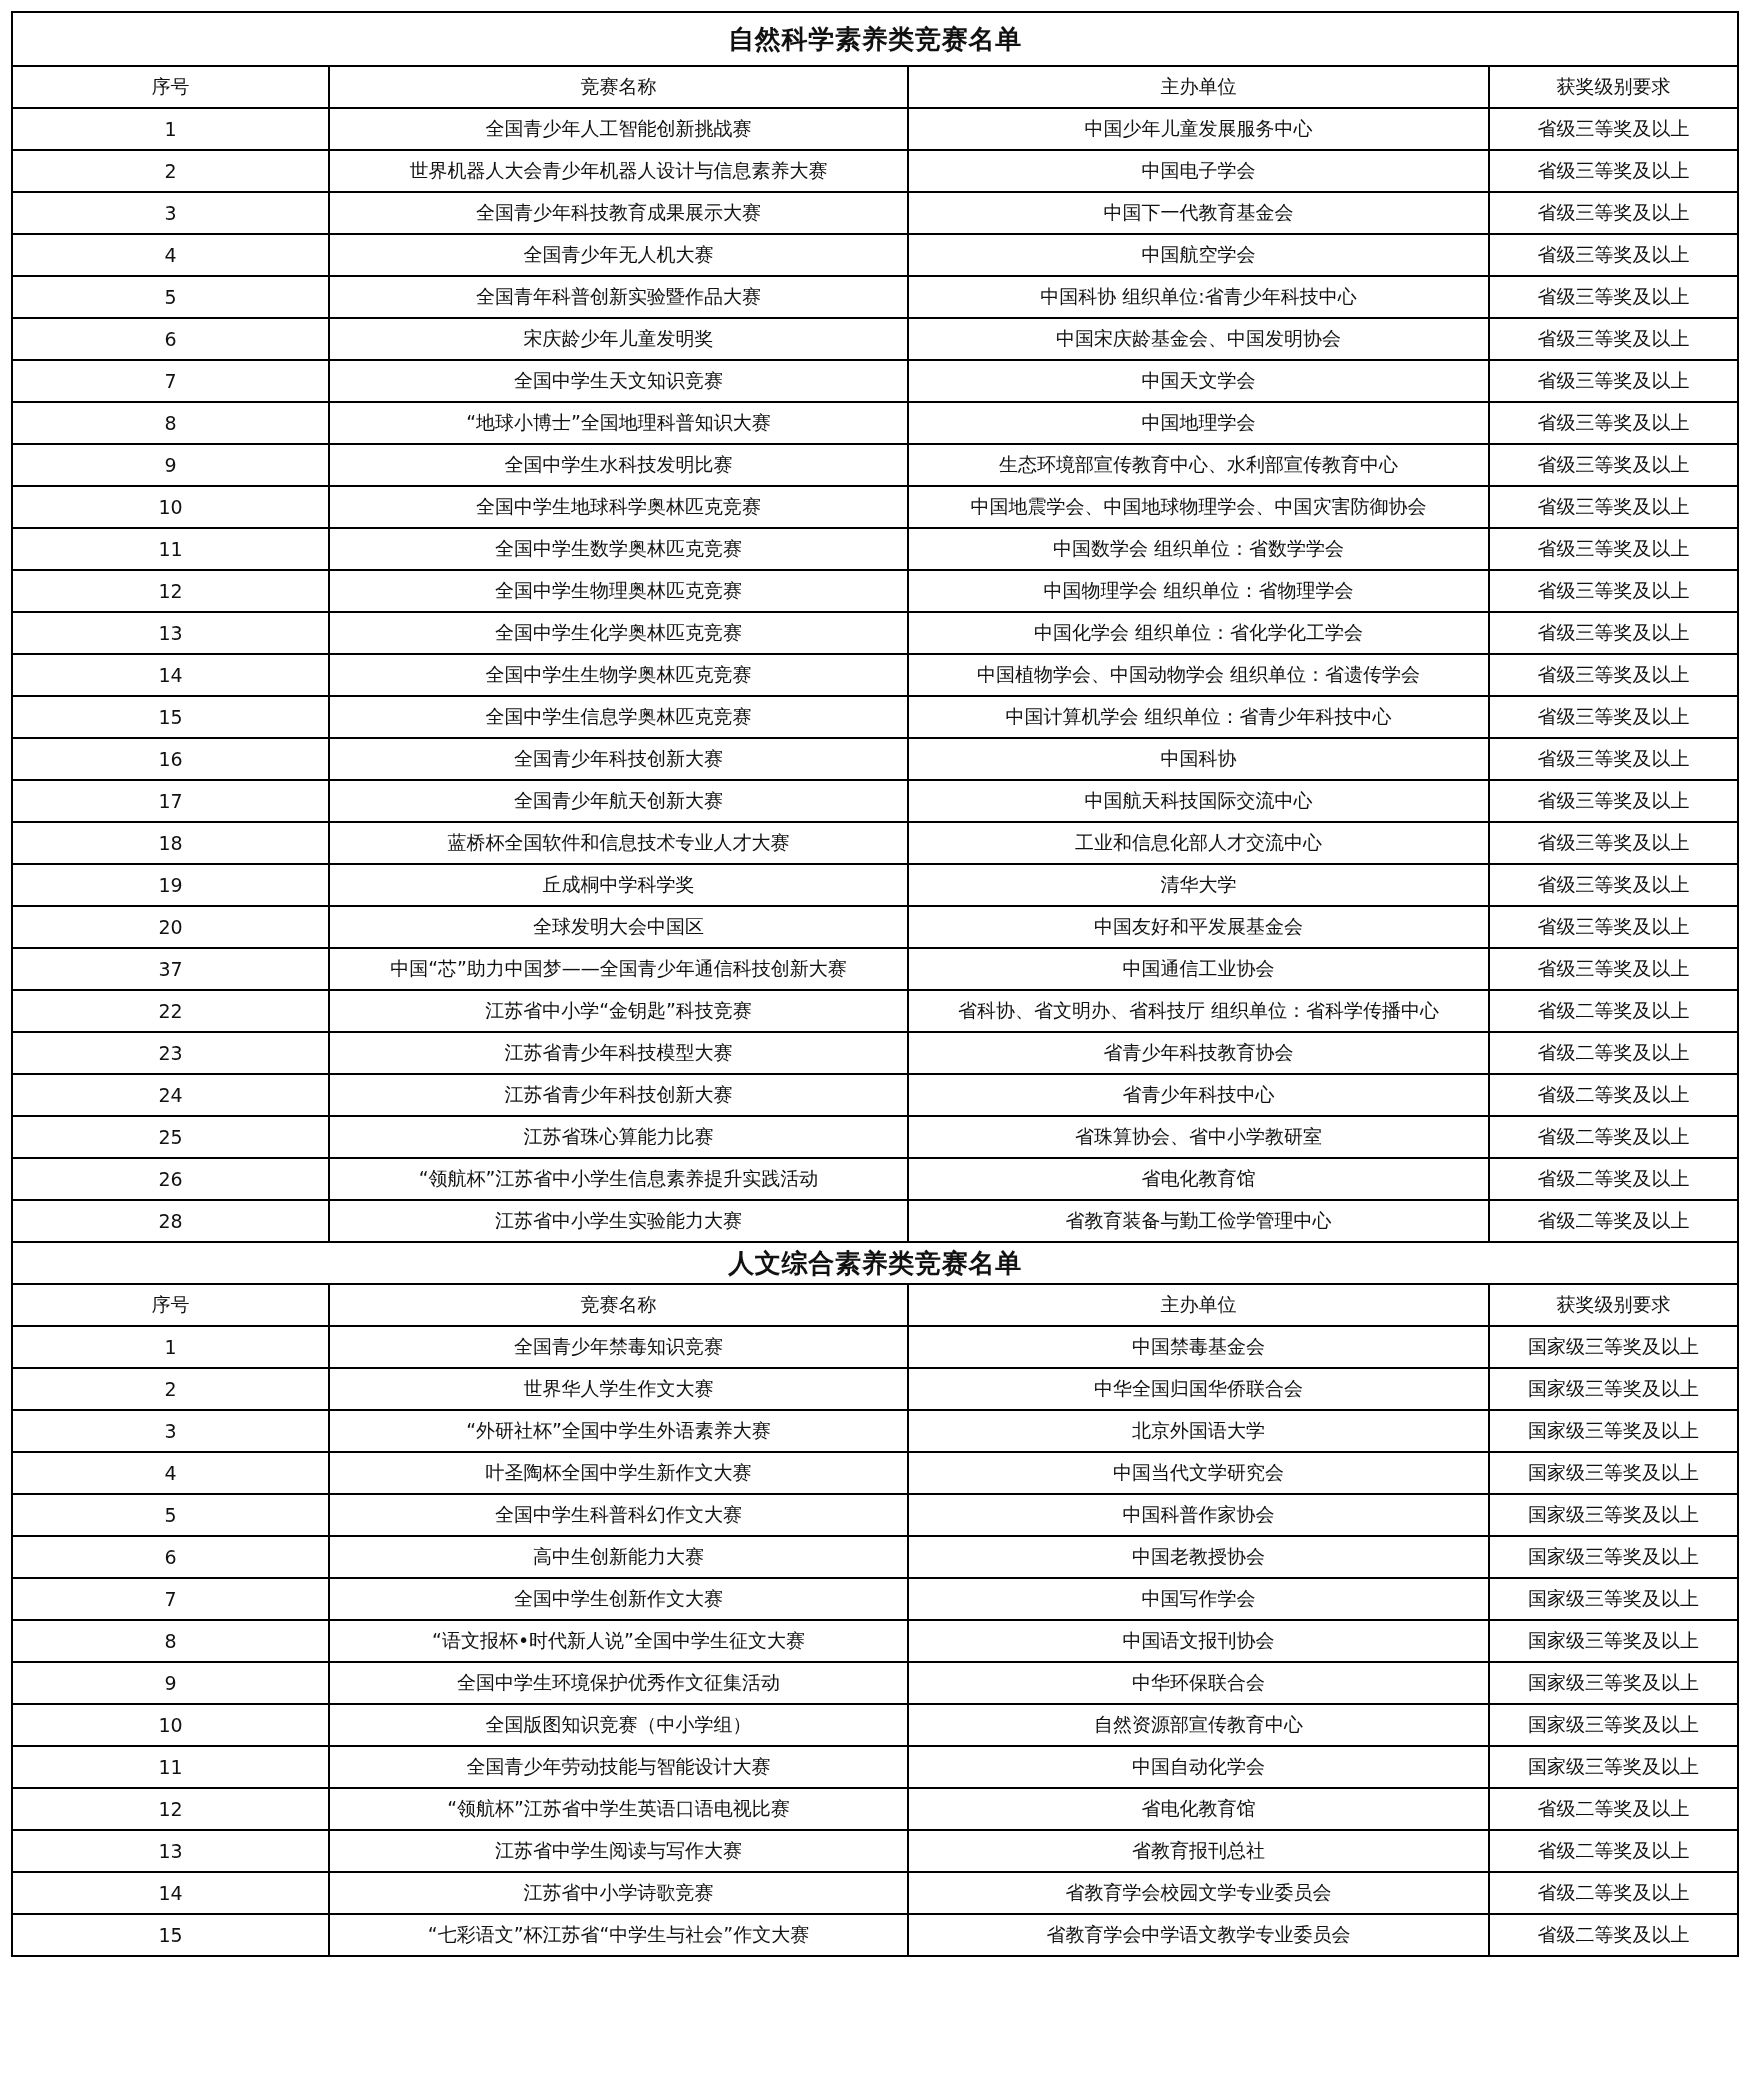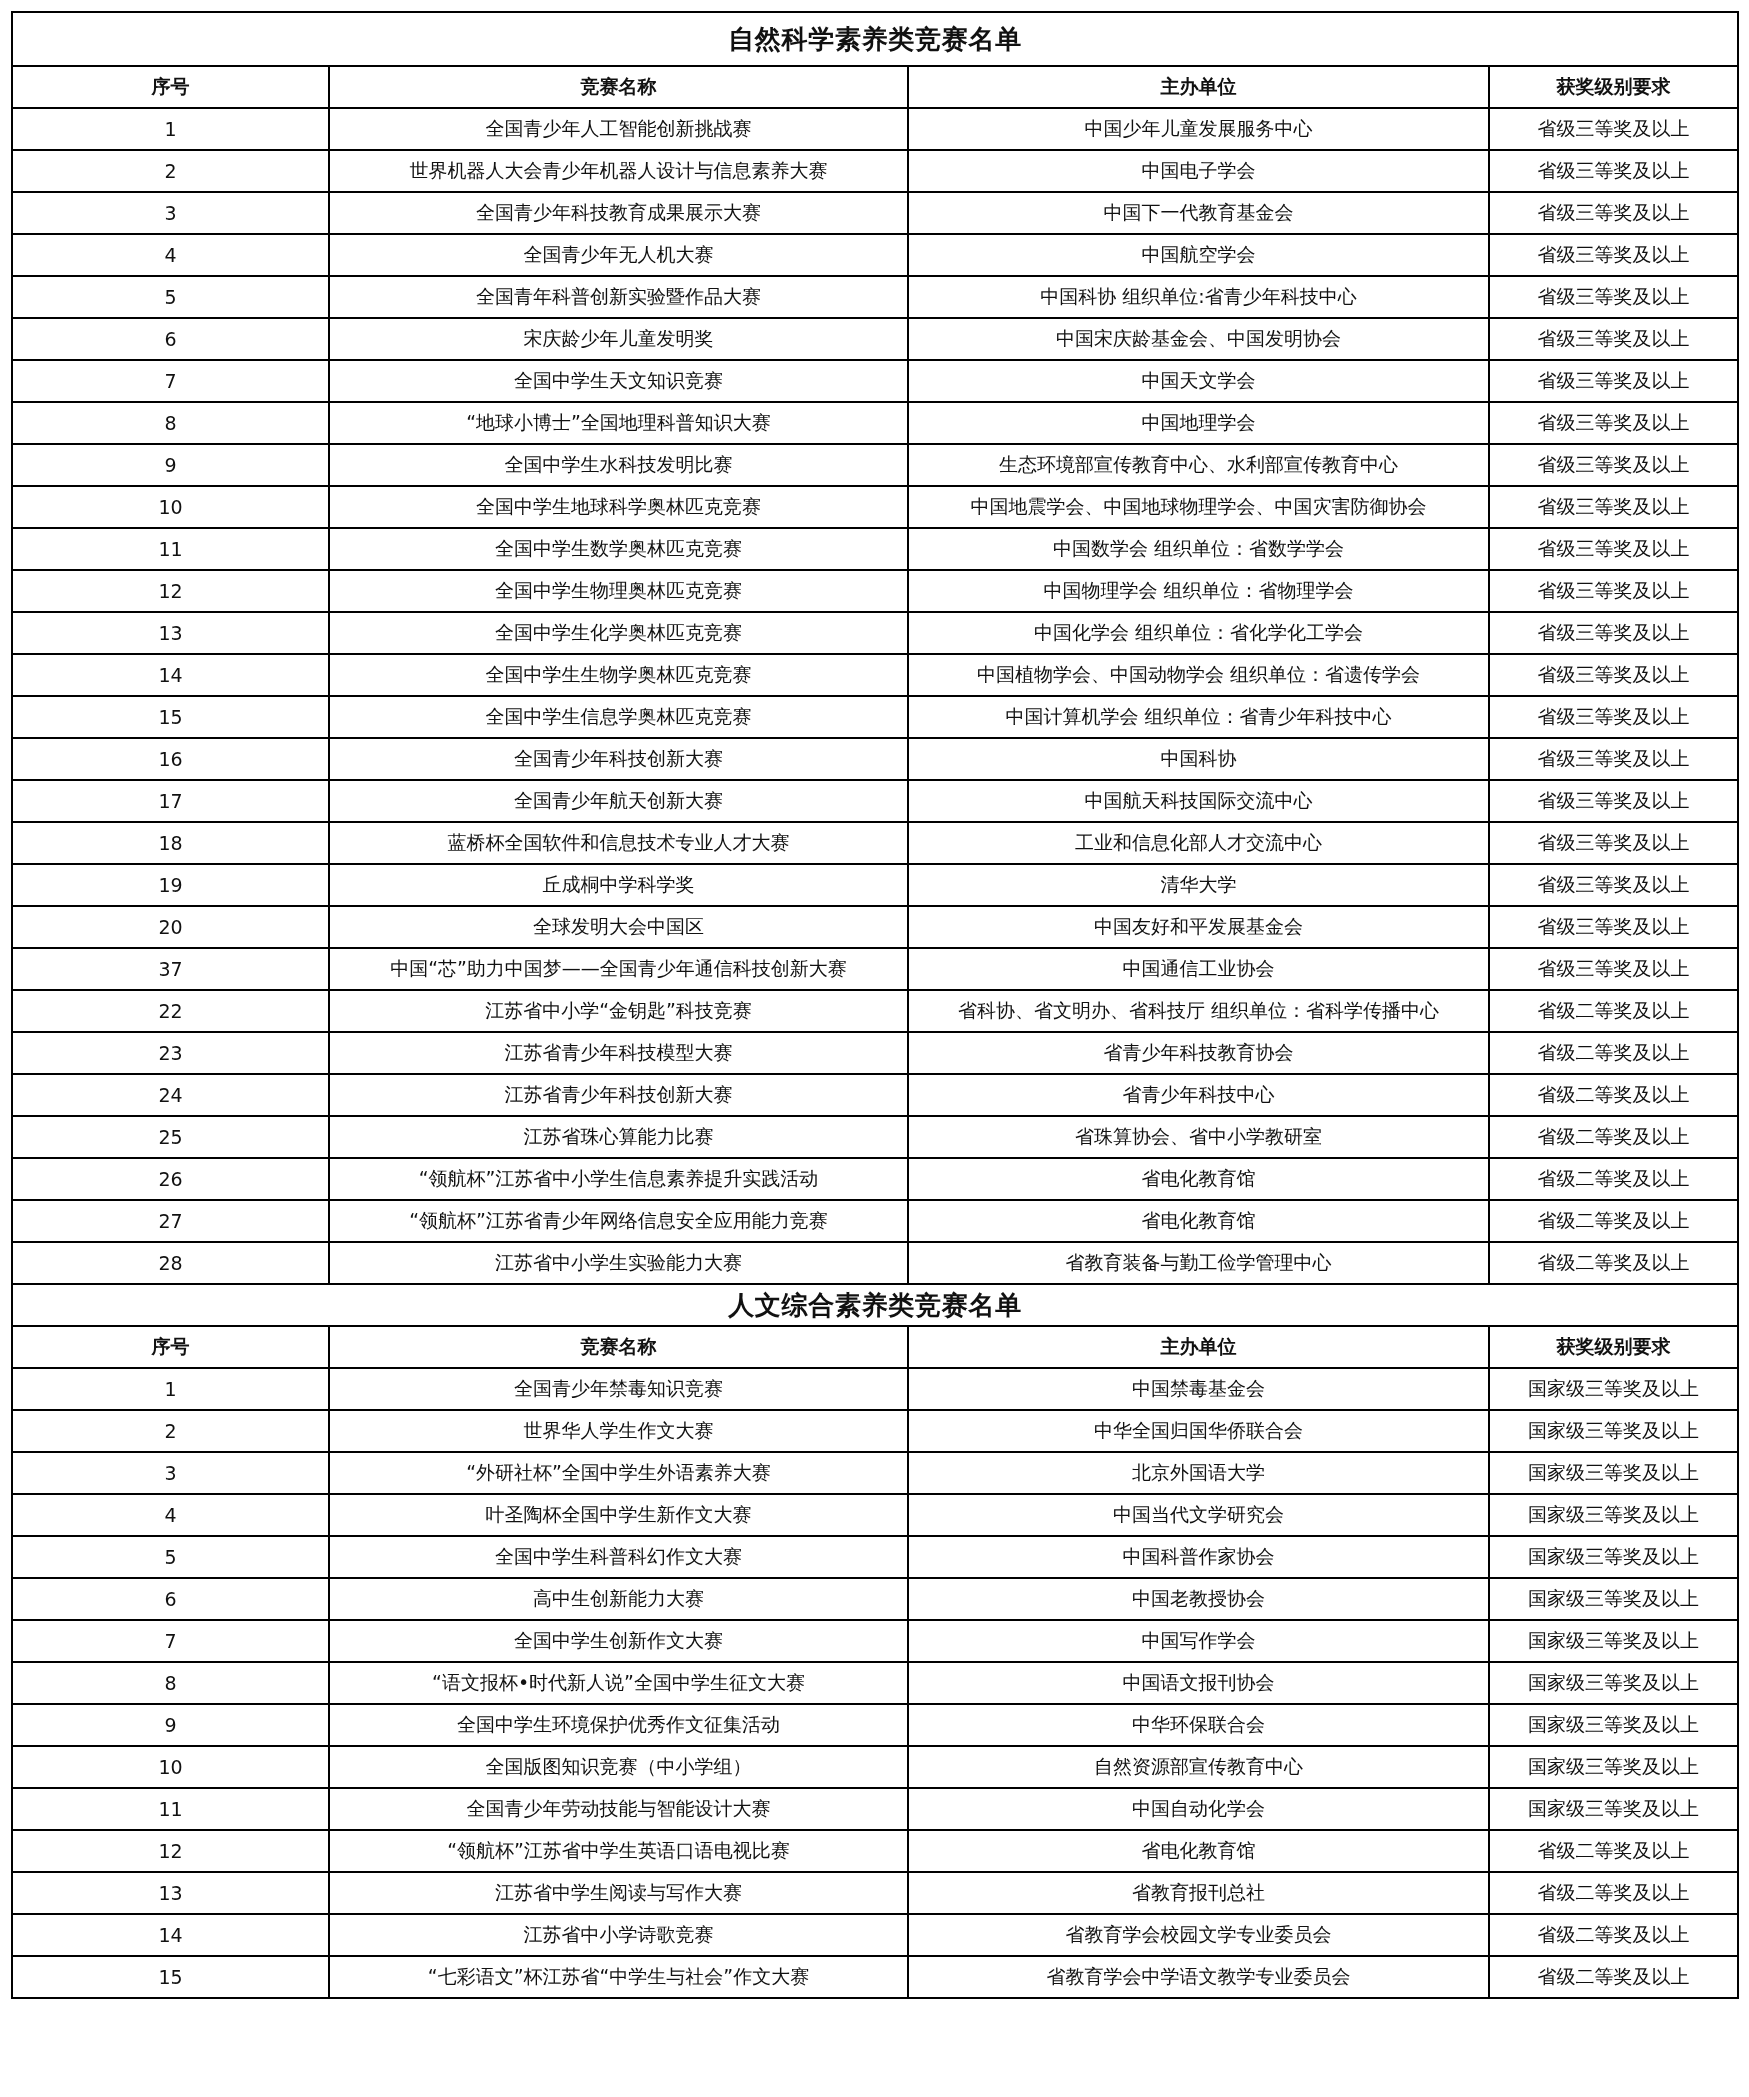--- a/index.html
+++ b/index.html
@@ -5,21 +5,21 @@
   html, body { margin: 0; padding: 0; background: #ffffff; }
   body { width: 1749px; height: 2097px; position: relative; overflow: hidden;
          font-family: "DejaVu Sans", "Liberation Sans", sans-serif; color: #111111; }
   .sheet { position: absolute; left: 11px; top: 11px; width: 1657px; }
   table { border-collapse: collapse; width: 1727px; table-layout: fixed; }
   td, th { border: 2.2px solid #000000; text-align: center; vertical-align: middle;
            padding: 0; font-size: 19px; font-weight: normal; white-space: nowrap; overflow: hidden; }
   col.c1 { width: 317px; } col.c2 { width: 579px; } col.c3 { width: 581px; } col.c4 { width: 249px; }
   tr.title-row td { height: 52px; font-size: 26px; font-weight: bold; letter-spacing: 0.7px; }
   tr.title-row.second td { height: 40px; margin-left: 40px; }
-  tr.head-row th { height: 40px; font-weight: bold; font-size: 19px; }
+  tr.head-row th { height: 40px; font-weight: normal; font-size: 19px; }
   tr.data-row td { height: 40px; }
 </style>
 </head>
 <body>
 
 <div class="sheet">
   <table>
     <colgroup>
         <col class="c1">
         <col class="c2">
@@ -213,26 +213,20 @@
     <td>省级二等奖及以上</td>
   </tr>
 
   <tr class="data-row">
     <td>26</td>
     <td>“领航杯”江苏省中小学生信息素养提升实践活动</td>
     <td>省电化教育馆</td>
     <td>省级二等奖及以上</td>
   </tr>
 
-  <tr class="data-row">
-    <td>27</td>
-    <td>“领航杯”江苏省青少年网络信息安全应用能力竞赛</td>
-    <td>省电化教育馆</td>
-    <td>省级二等奖及以上</td>
-  </tr>
 
   <tr class="data-row">
     <td>28</td>
     <td>江苏省中小学生实验能力大赛</td>
     <td>省教育装备与勤工俭学管理中心</td>
     <td>省级二等奖及以上</td>
   </tr>
 
   <tr class="title-row second">
     <td colspan="4">人文综合素养类竞赛名单</td>

